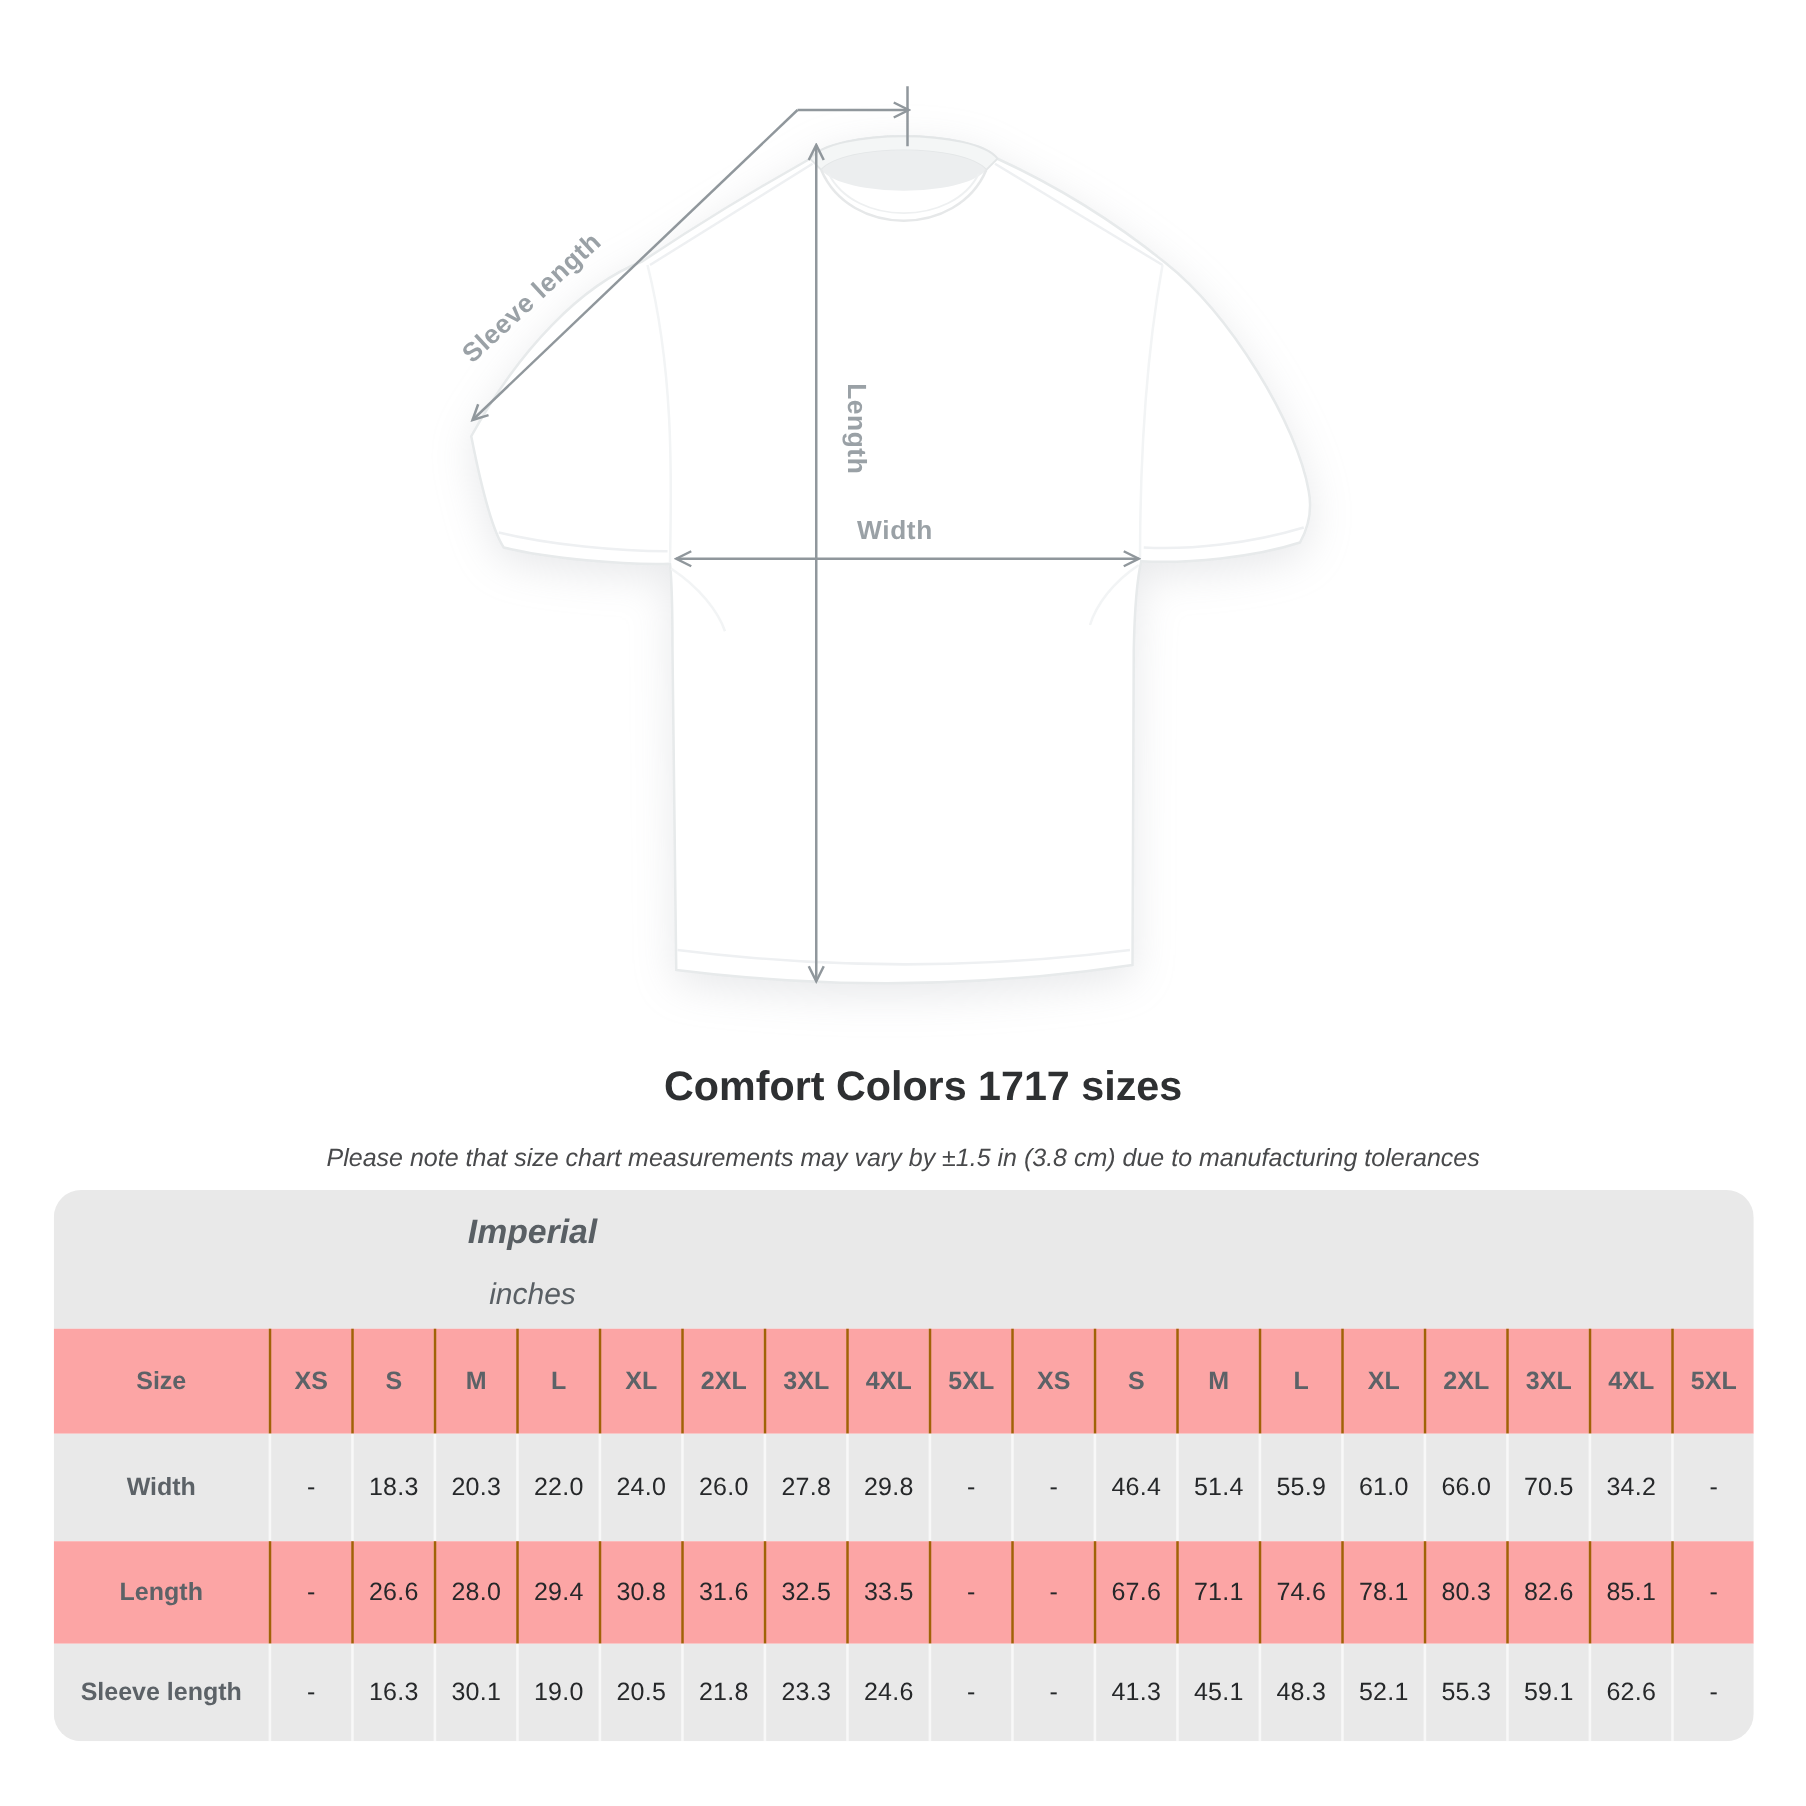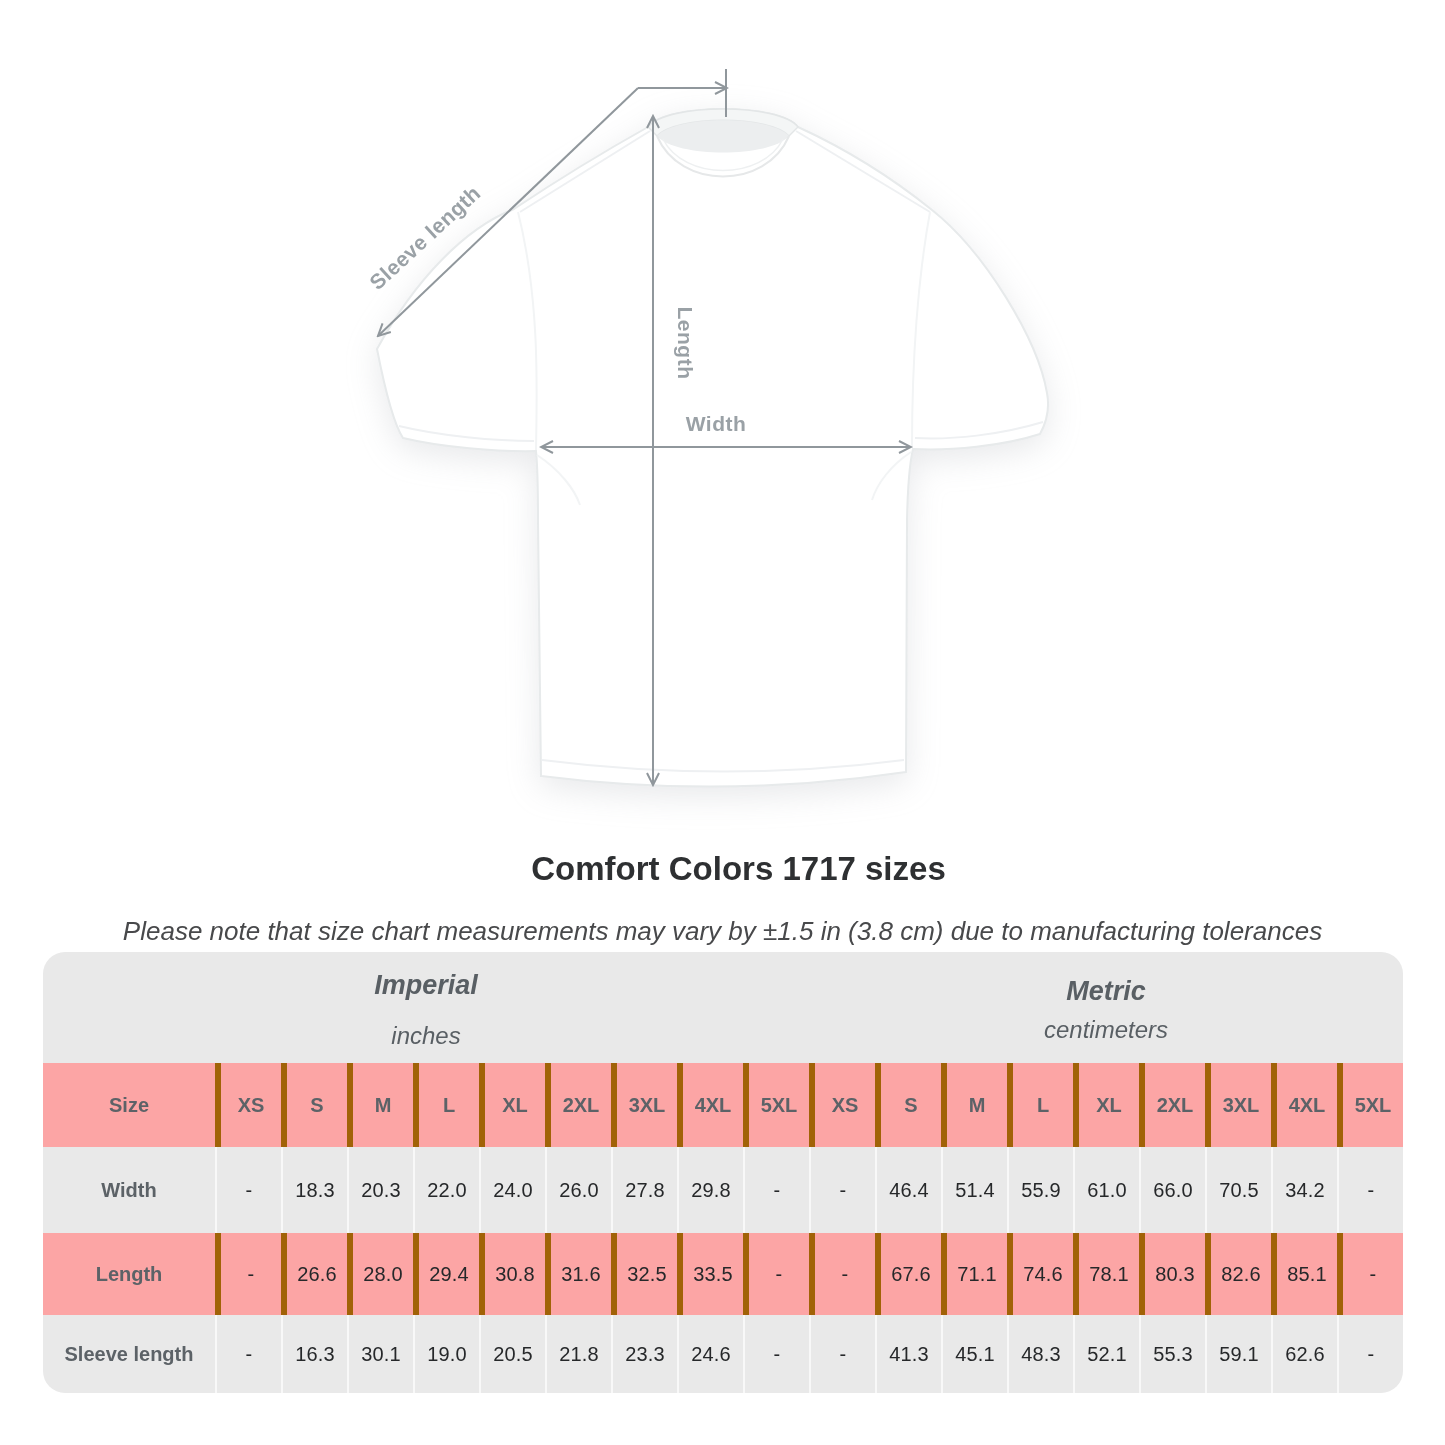--- a/index.html
+++ b/index.html
@@ -20,40 +20,40 @@
   .neck-front{fill:none;stroke:#e6e8e9;stroke-width:2;}
   .neck-front-inner{fill:none;stroke:#eef0f1;stroke-width:1.5;}
   .dim-line{fill:none;stroke:#90979c;stroke-width:2;}
   .dim-label{fill:#9aa1a6;font-weight:bold;font-size:21px;letter-spacing:.5px;
              font-family:"Liberation Sans", sans-serif;}
 
   
   .title{position:absolute;top:850px;left:16px;width:100%;margin:0;text-align:center;
          font-size:33px;font-weight:bold;color:#2e3032;}
   .note{position:absolute;top:916px;left:0;width:100%;text-align:center;
-        font-style:italic;font-size:26px;color:#48494b;}
+        font-style:italic;font-size:20px;color:#48494b;}
 
   
   .size-table{position:absolute;left:43px;top:952px;width:1360px;height:441px;
               border-radius:22px;overflow:hidden;}
   .unit-band{display:flex;height:111px;background:#e9e9e9;}
   .unit-cell{display:flex;flex-direction:column;align-items:center;justify-content:center;
              gap:9px;padding-top:4px;}
   .unit-cell .uname{font-size:27px;font-weight:bold;font-style:italic;color:#595f64;}
   .unit-cell .usub{font-size:24px;font-style:italic;color:#595f64;}
   .unit-imperial{flex:0 0 766px;gap:21px;}
   .unit-metric{flex:1;}
   .grid{display:grid;grid-template-columns:172px repeat(18,1fr);
         grid-template-rows:84px 86px 82px 78px;}
   .c{display:flex;align-items:center;justify-content:center;font-size:20px;}
   .g{background:#e9e9e9;}
   .w{background:#fca5a5;}
   .head{font-weight:bold;color:#5c6267;}
   .val{color:#26282a;letter-spacing:.2px;}
-  .w.sep{border-left:6px solid #a16207;}
+  .w.sep{border-left:2px solid #a16207;}
   .g.sep{border-left:2px solid #f8f8f8;}
 </style>
 </head>
 <body>
 
 <div class="stage">
 
   <svg class="diagram" width="1445" height="850" viewBox="0 0 1445 850">
     <defs>
       <marker id="arw" viewBox="0 0 16 16" refX="14" refY="8" markerWidth="16" markerHeight="16" markerUnits="userSpaceOnUse" orient="auto-start-reverse">
@@ -109,24 +109,20 @@
   </svg>
 
   <h1 class="title">Comfort Colors 1717 sizes</h1>
   <div class="note">Please note that size chart measurements may vary by ±1.5 in (3.8 cm) due to manufacturing tolerances</div>
 
   <div class="size-table">
     <div class="unit-band">
       <div class="unit-cell unit-imperial">
         <div class="uname">Imperial</div>
         <div class="usub">inches</div>
-      </div>
-      <div class="unit-cell unit-metric">
-        <div class="uname">Metric</div>
-        <div class="usub">centimeters</div>
       </div>
     </div>
     <div class="grid">
         <div class="c w head">Size</div>
         <div class="c w head sep">XS</div>
         <div class="c w head sep">S</div>
         <div class="c w head sep">M</div>
         <div class="c w head sep">L</div>
         <div class="c w head sep">XL</div>
         <div class="c w head sep">2XL</div>

